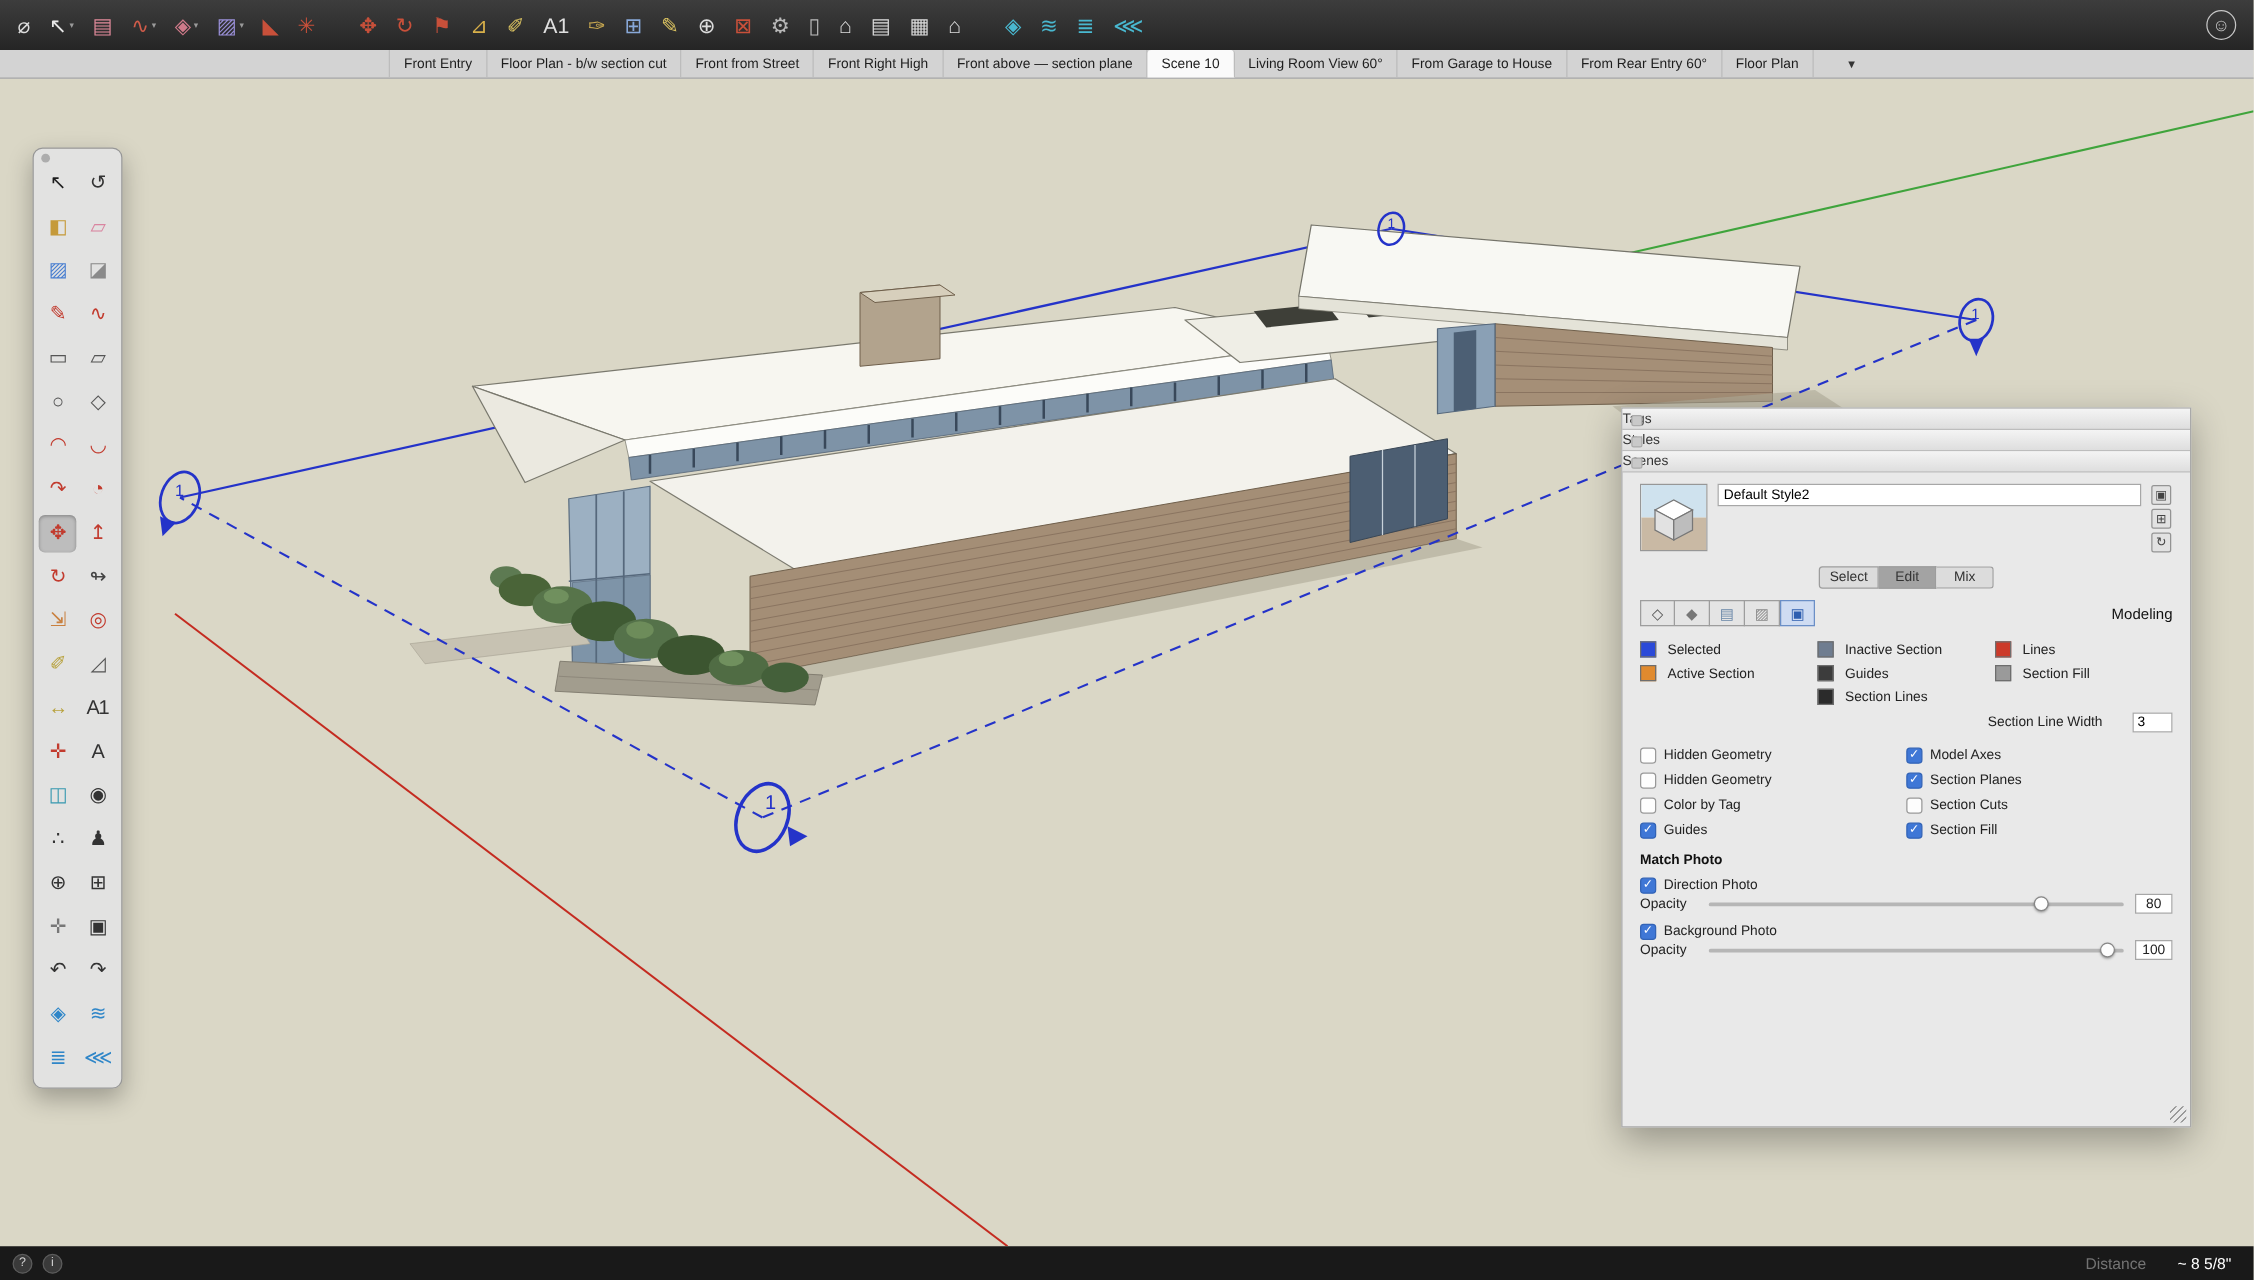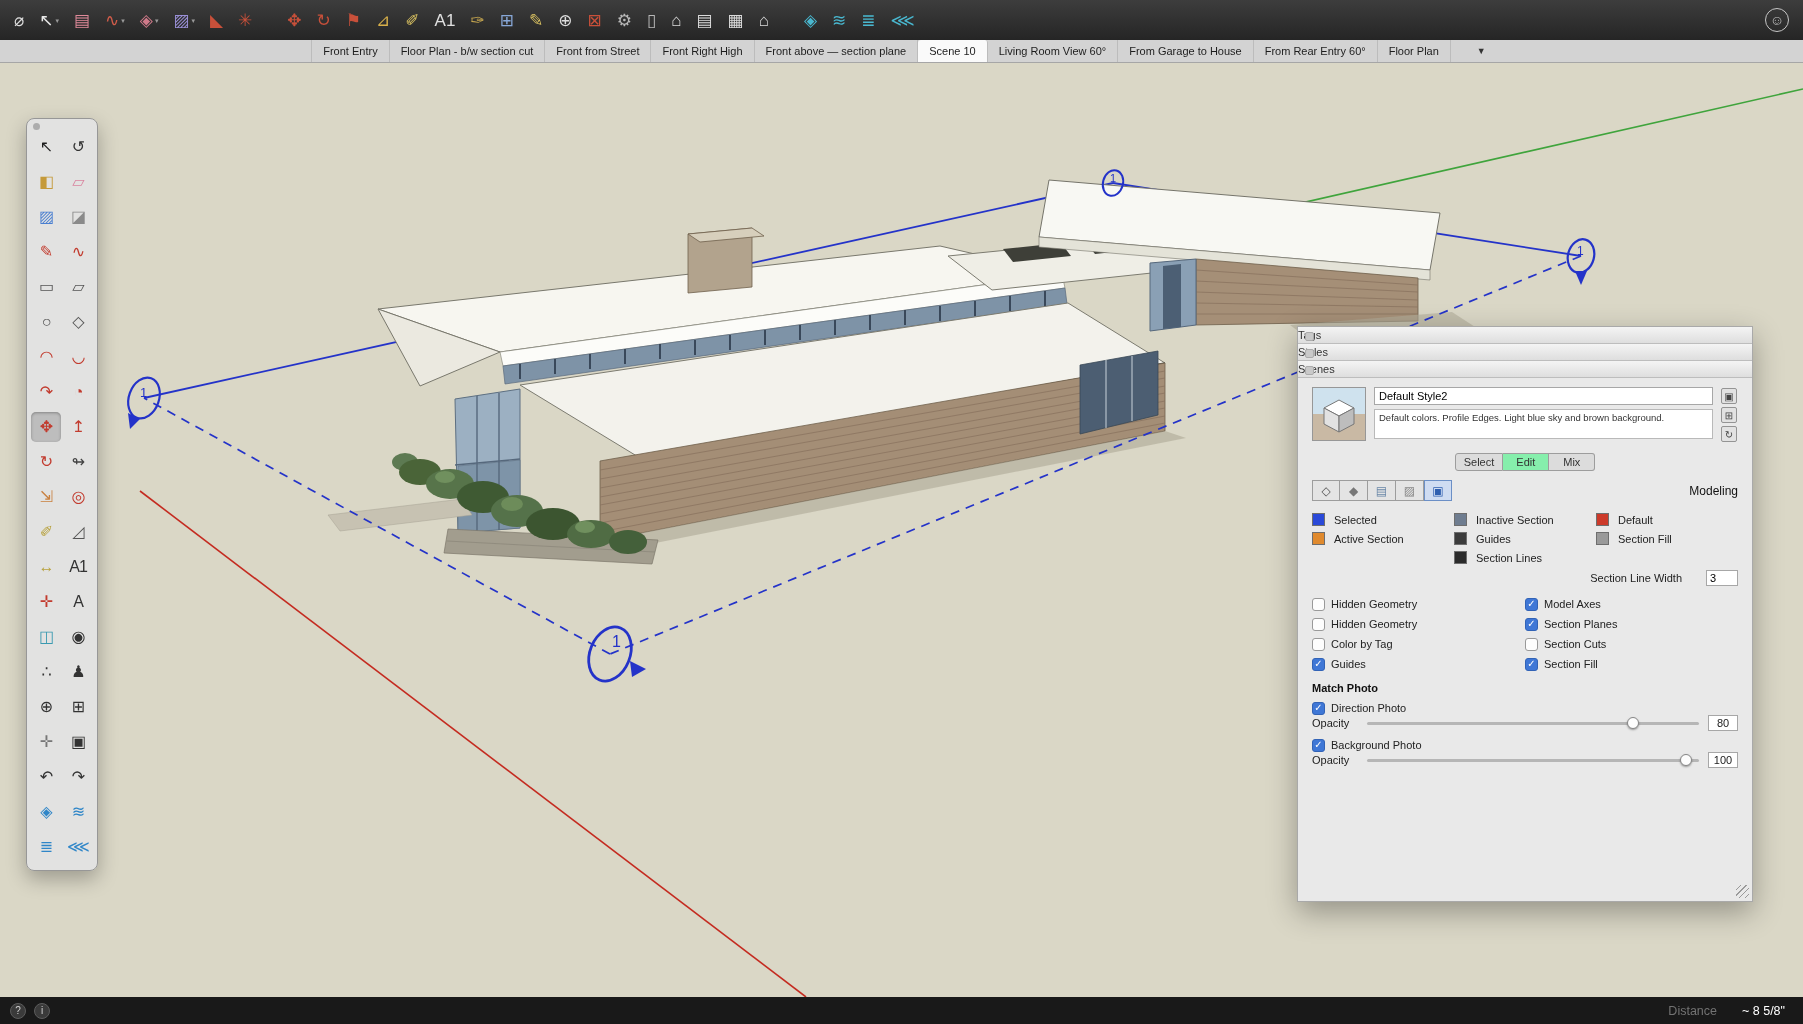--- a/index.html
+++ b/index.html
@@ -43,21 +43,21 @@
   .thumb{width:54px;height:54px;border:1px solid #979797;background:#fff;flex:0 0 auto}
   .fields{flex:1;display:flex;flex-direction:column;gap:4px;min-width:0}
   .name-input{height:18px;border:1px solid #a7a7a7;background:#fff;font-size:11px;padding:0 4px;width:100%;font-family:inherit}
   .desc-box{height:30px;border:1px solid #b9b9b9;background:#fff;font-size:9.5px;padding:2px 4px;color:#333;line-height:1.25;overflow:hidden}
   #side-btns{display:flex;flex-direction:column;gap:3px;width:17px;padding-top:1px}
   .side-btn{width:16px;height:16px;border:1px solid #949494;background:#e2e2e2;font-size:10px;display:flex;align-items:center;justify-content:center;color:#444;border-radius:2px}
   #seg-tabs{display:flex;justify-content:center;margin:11px 0 9px}
   .seg-btn{min-width:46px;height:18px;display:flex;align-items:center;justify-content:center;font-size:11px;border:1px solid #9d9d9d;border-left:none;background:#dcdcdc;color:#333;padding:0 8px}
   .seg-btn:first-child{border-left:1px solid #9d9d9d;border-radius:3px 0 0 3px}
   .seg-btn:last-child{border-radius:0 3px 3px 0}
-  .seg-btn.active{background:#86efac}
+  .seg-btn.active{background:#a3a3a3}
   #cat-bar{display:flex;align-items:center;margin:1px 0 11px}
   #cat-row{display:flex}
   .cat-btn{width:28px;height:21px;border:1px solid #9d9d9d;border-left:none;display:flex;align-items:center;justify-content:center;font-size:12px;background:#e4e4e4}
   .cat-btn:first-child{border-left:1px solid #9d9d9d}
   .cat-btn.active{background:#cfdcf2;border:1px solid #6b8fc6}
   #cat-label{margin-left:auto;font-size:12px;color:#111}
   #swatch-grid{display:grid;grid-template-columns:1fr 1fr 1fr;row-gap:4px;margin:2px 0 4px}
   .swatch-cell{display:flex;align-items:center;gap:9px;height:15px}
   .swatch-box{width:13px;height:13px;border:1px solid #6e6e6e;display:inline-block;flex:0 0 auto}
   .swatch-label{font-size:11px;white-space:nowrap}
@@ -394,21 +394,20 @@
             <svg width="52" height="52" viewBox="0 0 52 52">
               <rect x="0" y="0" width="52" height="26" fill="#cfe2ee"></rect>
               <rect x="0" y="26" width="52" height="26" fill="#c9b9a4"></rect>
               <polygon points="11,20 26,12 41,20 26,28" fill="#ffffff" stroke="#777" stroke-width="1"></polygon>
               <polygon points="11,20 26,28 26,44 11,36" fill="#e2e2e2" stroke="#777" stroke-width="1"></polygon>
               <polygon points="26,28 41,20 41,36 26,44" fill="#bdbdbd" stroke="#777" stroke-width="1"></polygon>
             </svg>
           </div>
           <div class="fields">
             <input class="name-input" value="Default Style2" style="">
-            <div class="desc-box">Default colors. Profile Edges. Light blue sky and brown background.</div>
           </div>
           <div id="side-btns">
               <div class="side-btn">▣</div>
               <div class="side-btn">⊞</div>
               <div class="side-btn">↻</div>
             </div>
         </div>
 
         <div id="seg-tabs">
             <div class="seg-btn">Select</div>
@@ -431,21 +430,21 @@
             <div class="swatch-cell">
               <span class="swatch-box" style="background: rgb(42, 73, 216);"></span>
               <span class="swatch-label">Selected</span>
             </div>
             <div class="swatch-cell">
               <span class="swatch-box" style="background: rgb(111, 125, 144);"></span>
               <span class="swatch-label">Inactive Section</span>
             </div>
             <div class="swatch-cell">
               <span class="swatch-box" style="background: rgb(204, 58, 42);"></span>
-              <span class="swatch-label">Default</span>
+              <span class="swatch-label">Lines</span>
             </div>
             <div class="swatch-cell">
               <span class="swatch-box" style="background: rgb(224, 138, 46);"></span>
               <span class="swatch-label">Active Section</span>
             </div>
             <div class="swatch-cell">
               <span class="swatch-box" style="background: rgb(60, 60, 60);"></span>
               <span class="swatch-label">Guides</span>
             </div>
             <div class="swatch-cell">

